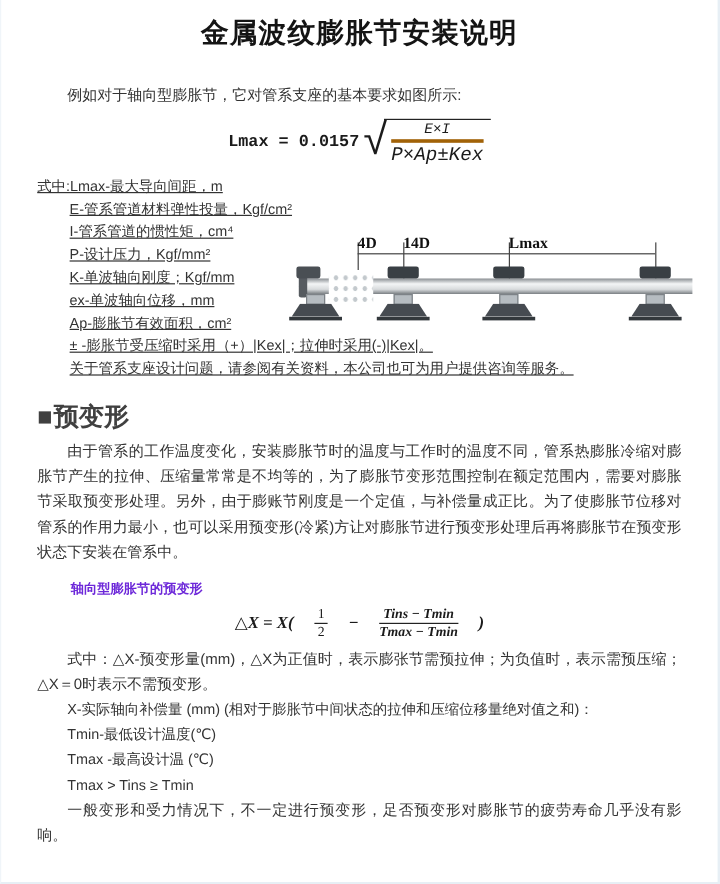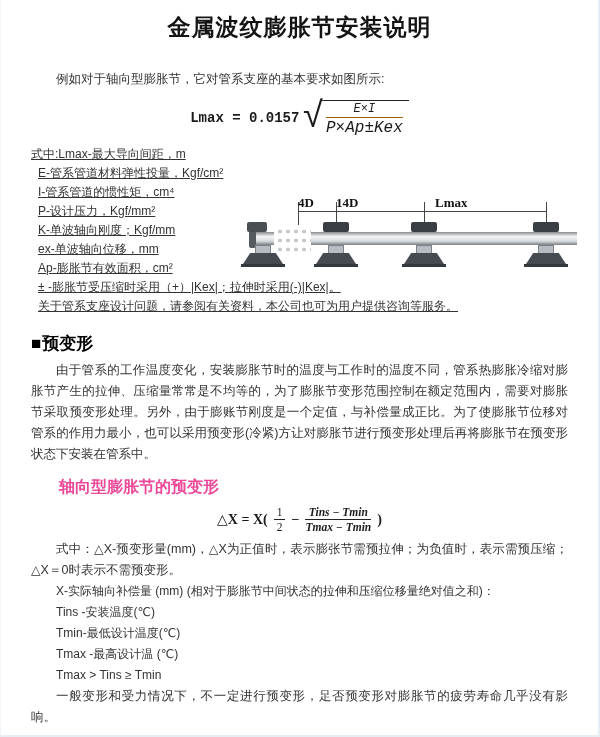--- a/index.html
+++ b/index.html
@@ -17,59 +17,59 @@
     border-left:1px solid #f0f5f9;
   }
   .title{
     font-size:23px;font-weight:bold;color:#141414;
     text-align:center;margin:12px 0 26px;letter-spacing:1px;
   }
   .para{font-size:12.5px;line-height:21px;margin:0;text-align:justify;}
   .indent{text-indent:2em;}
   .sec-inline{font-size:17px;font-weight:bold;color:#1e9cd6;}
   .bullet{margin-right:1px;}
-  .section-head{font-size:17px;font-weight:bold;color:#000000;margin:16px 0 5px;}
-  .sub-head{font-size:16px;font-weight:bold;color:#ec4899;margin:12px 0 2px;}
+  .section-head{font-size:21px;font-weight:bold;color:#404040;margin:16px 0 5px;}
+  .sub-head{font-size:11px;font-weight:bold;color:#6d28d9;margin:12px 0 2px;}
   .sub-head.ax{margin-left:28px;}
   
   .formula{
     text-align:center;
     font-family:"Liberation Serif","DejaVu Serif",serif;
     color:#1b1b1b;
   }
   .formula1{margin:9px 0 8px;font-family:Liberation Mono, monospace;}
   .f-lhs{font-weight:bold;font-size:14px;vertical-align:middle;}
   .sqrt-wrap{display:inline-flex;align-items:center;vertical-align:middle;}
   .sqrt-sign{font-size:36px;font-weight:400;line-height:38px;margin-left:3px;}
   .sqrt-body{display:inline-block;border-top:1.6px solid #222;margin-left:-4px;padding:1px 6px 0;}
-  .frac-num{display:block;font-style:italic;font-size:12px;border-bottom:1px solid #a16207;padding:0 10px 1px;}
+  .frac-num{display:block;font-style:italic;font-size:12px;border-bottom:3px solid #a16207;padding:0 10px 1px;}
   .frac-den{display:block;font-style:italic;font-size:16px;text-align:center;padding-top:1px;}
   .formula2{margin:8px 0 6px;}
-  .f-mid{font-weight:bold;font-size:14px;vertical-align:middle;margin:0 3px;}
+  .f-mid{font-weight:bold;font-size:14px;vertical-align:middle;margin:0 14px;font-style:italic;}
   .sfrac{display:inline-block;vertical-align:middle;text-align:center;font-size:11.5px;line-height:12px;margin:0 3px;}
   .sfrac .top{display:block;border-bottom:1px solid #222;padding:0 3px 1px;}
   .sfrac .bot{display:block;padding-top:1px;}
   .sfrac.it{font-style:italic;font-weight:bold;}
   
   .defs{font-size:12px;line-height:19px;margin-top:2px;text-decoration:underline;}
-  .def{margin-left:7px;}
+  .def{margin-left:27px;}
   .def.lead{margin-left:0;}
   .items{font-size:12px;line-height:21px;}
   .items .item{margin-left:25px;}
   
   .diagram{position:absolute;left:246px;top:196px;width:334px;height:100px;}
   .dim-line{position:absolute;left:51px;top:15px;width:248px;height:0;border-top:1px solid #444;}
   .tick{position:absolute;top:6px;width:0;height:30px;border-left:1px solid #444;}
   .t1{left:51px;} .t2{left:89px;} .t3{left:177px;} .t4{left:299px;}
   .dim-label{
     position:absolute;top:0;
     font-family:"Liberation Serif","DejaVu Serif",serif;
     font-weight:bold;font-size:13px;color:#111;line-height:14px;
   }
-  .l1{left:51px;width:38px;} .l2{left:89px;width:88px;} .l3{left:188px;width:122px;}
+  .l1{left:51px;width:38px;} .l2{left:89px;width:88px;} .l3{left:177px;width:122px;}
   .pipe{
     position:absolute;left:2px;right:4px;top:36px;height:13px;
     background:linear-gradient(to bottom,#878c90,#f3f5f6 35%,#d8dbdd 70%,#7a7f83);
     border-radius:7px 0 0 7px / 50% 0 0 50%;
   }
   .end-flange{position:absolute;left:2px;top:33px;width:7px;height:19px;background:#565b60;border-radius:2px;}
   .bellows{
     position:absolute;left:27px;top:29px;width:37px;height:27px;
     background-color:#fff;
     background-image:radial-gradient(circle,#c3c9cd 1.7px,rgba(0,0,0,0) 2.2px);
@@ -162,21 +162,20 @@
   <div class="sub-head ax">轴向型膨胀节的预变形</div>
 
   <div class="formula formula2">
     <span class="f-mid">△X = X(</span><span class="sfrac"><span class="top">1</span><span class="bot">2</span></span><span class="f-mid">−</span><span class="sfrac it"><span class="top">Tins − Tmin</span><span class="bot">Tmax − Tmin</span></span><span class="f-mid">)</span>
   </div>
 
   <p class="para indent">式中：△X-预变形量(mm)，△X为正值时，表示膨张节需预拉伸；为负值时，表示需预压缩；△X＝0时表示不需预变形。</p>
 
   <div class="items">
     <div class="item">X-实际轴向补偿量 (mm) (相对于膨胀节中间状态的拉伸和压缩位移量绝对值之和)：</div>
-    <div class="item">Tins -安装温度(℃)</div>
     <div class="item">Tmin-最低设计温度(℃)</div>
     <div class="item">Tmax -最高设计温 (℃)</div>
     <div class="item">Tmax &gt; Tins ≥ Tmin</div>
   </div>
 
   <p class="para indent">一般变形和受力情况下，不一定进行预变形，足否预变形对膨胀节的疲劳寿命几乎没有影响。</p>
 
 </div>
 
 </body></html>

